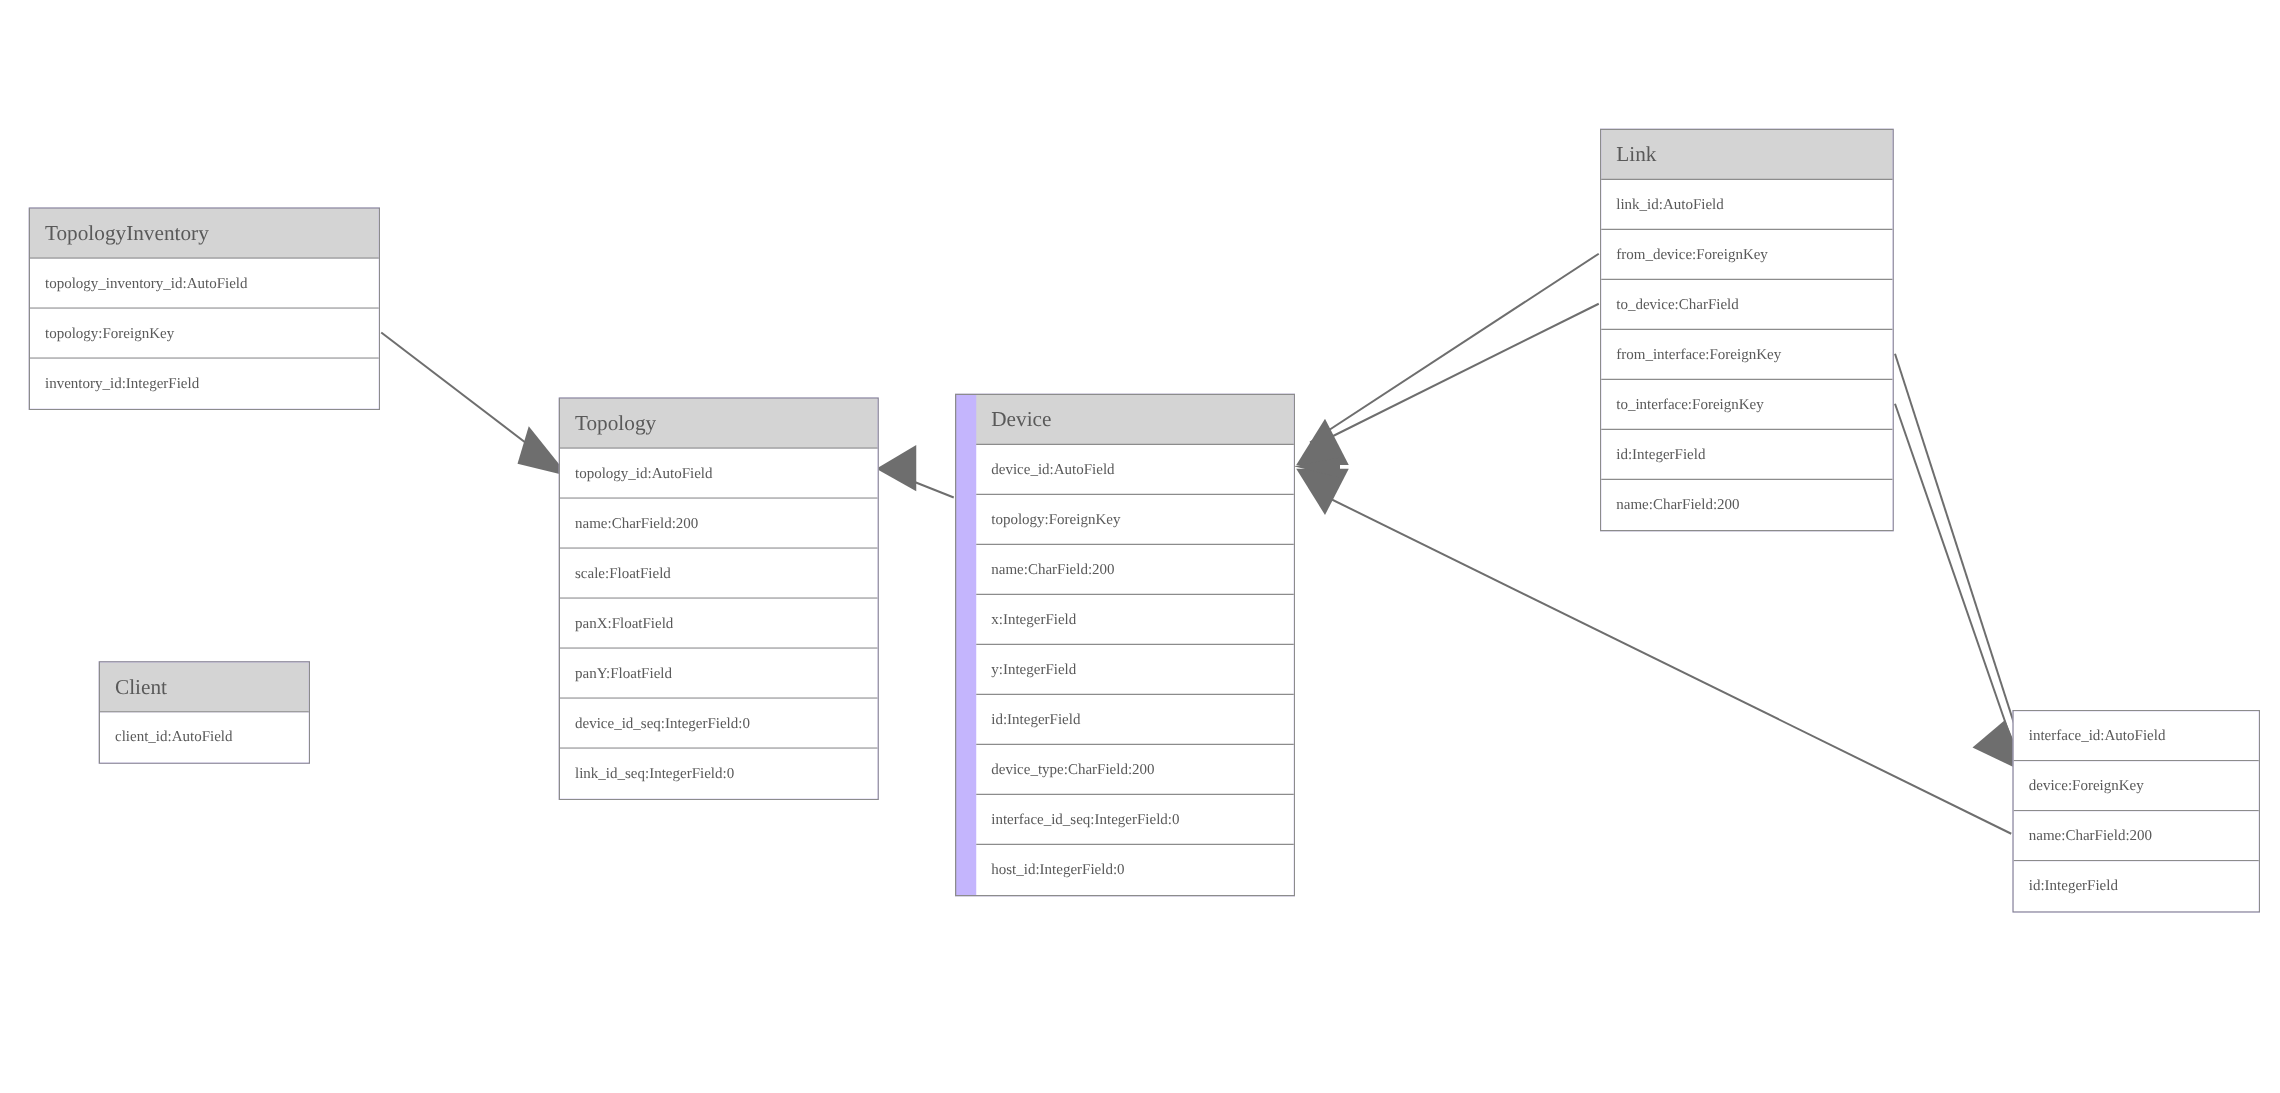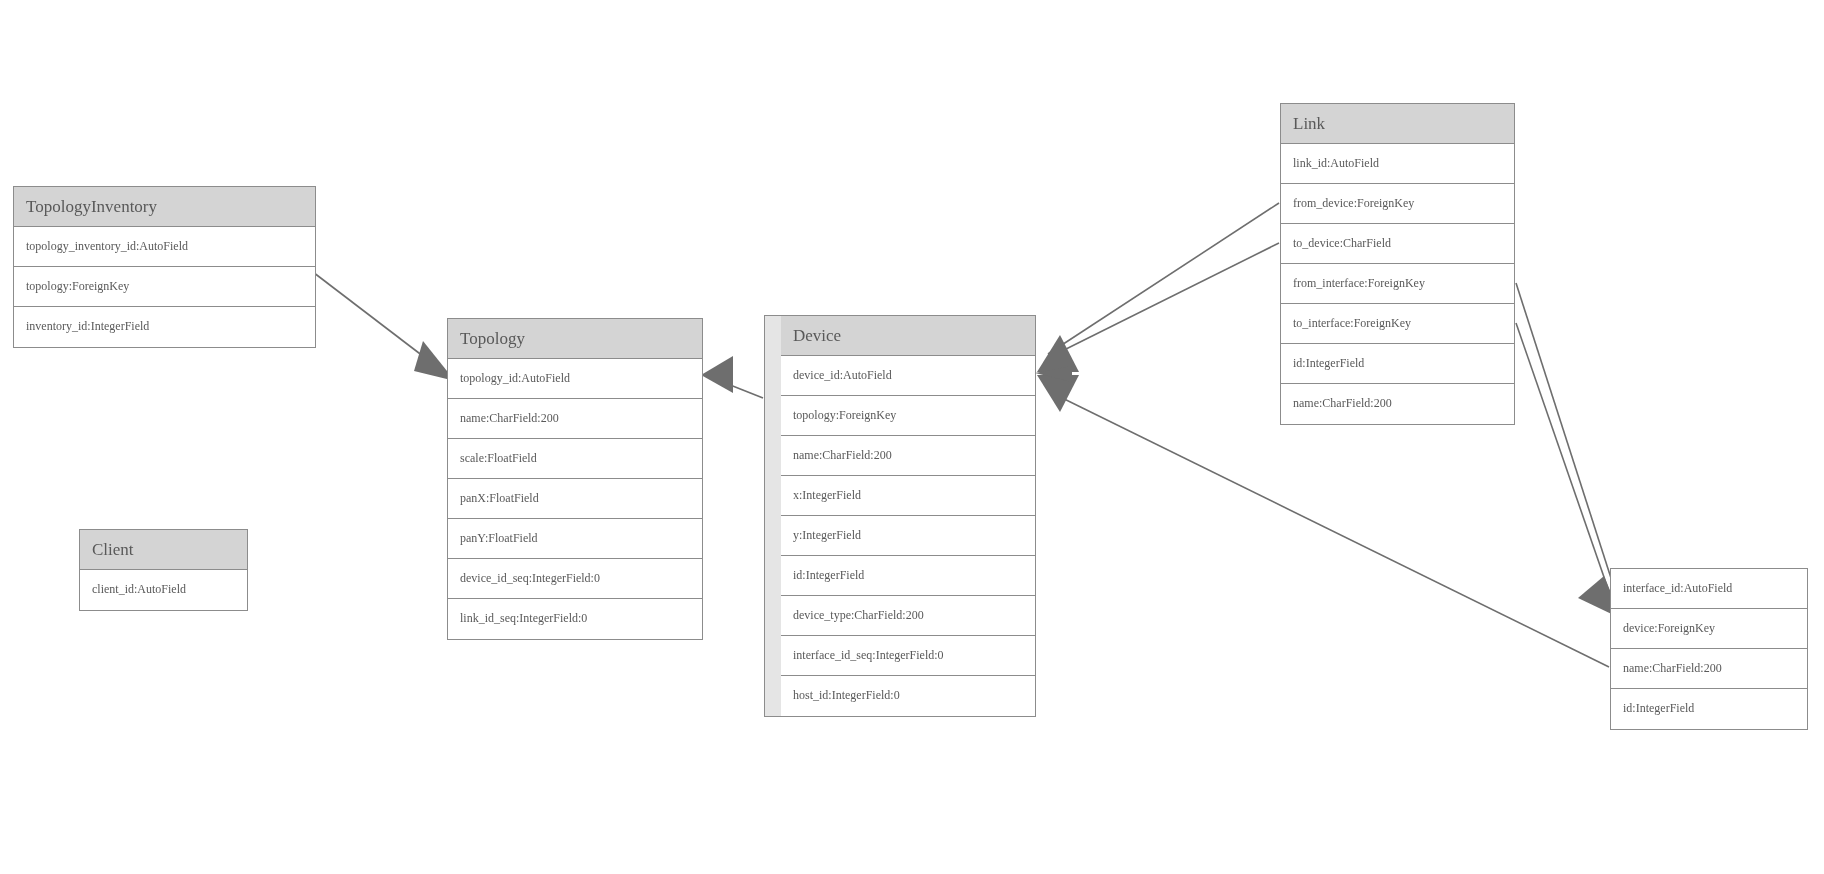--- a/index.html
+++ b/index.html
@@ -26,21 +26,21 @@
     left: 0;
     top: 0;
     width: 1824px;
     height: 874px;
     pointer-events: none;
   }
   .entity {
     position: absolute;
     box-sizing: border-box;
     border: 1px solid #8c8c8c;
-    background: #e5e5e5;
+    background: #c4b5fd;
     z-index: 2;
   }
   .entity-header {
     box-sizing: border-box;
     height: 40px;
     line-height: 39px;
     background: #d4d4d4;
     border-bottom: 1px solid #8c8c8c;
     color: #595959;
     font-size: 17px;
@@ -105,21 +105,21 @@
 
     <g>
       <line x1="1516" y1="323" x2="1614" y2="606" stroke="#6e6e6e" stroke-width="1.6"></line>
     </g>
 
     <g>
       <polygon points="1622,619 1578,598 1604,576" fill="#6e6e6e"></polygon>
     </g>
   </svg>
 
-  <div class="entity" style="left:13px; top:166px; width:303px;margin-top:20px;">
+  <div class="entity" style="left:23px; top:166px; width:281px;">
     <div class="entity-header">TopologyInventory</div>
     <div class="entity-row">topology_inventory_id:AutoField</div>
     <div class="entity-row">topology:ForeignKey</div>
     <div class="entity-row">inventory_id:IntegerField</div>
   </div>
 
   <div class="entity" style="left:79px; top:529px; width:169px;">
     <div class="entity-header">Client</div>
     <div class="entity-row">client_id:AutoField</div>
   </div>

